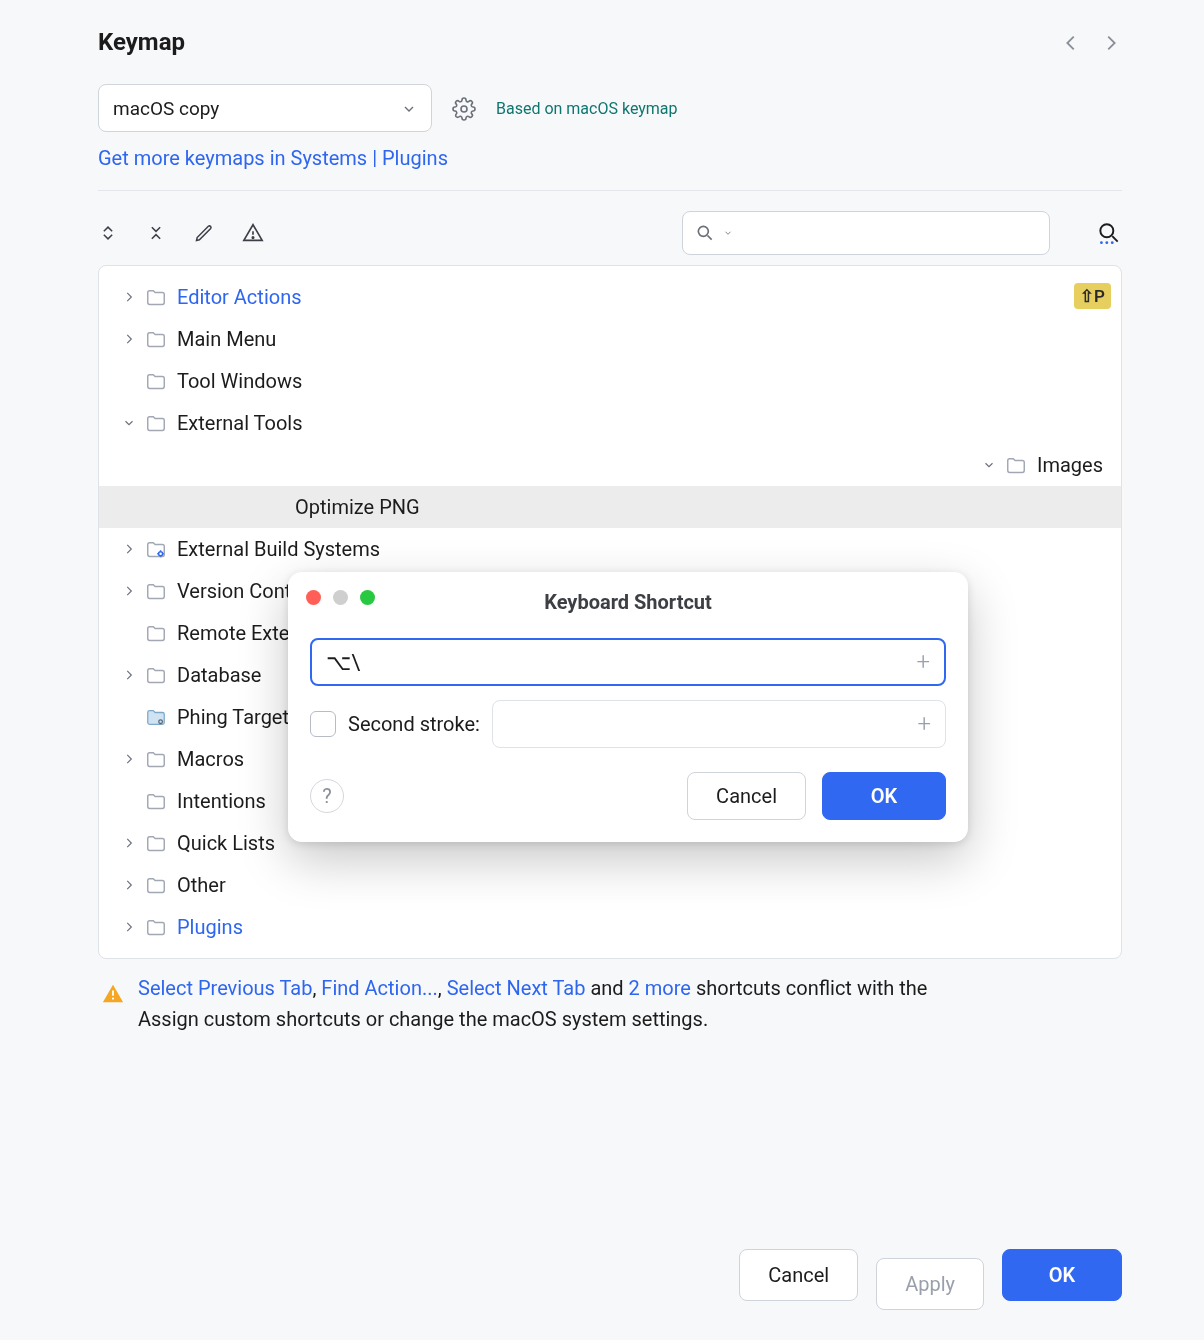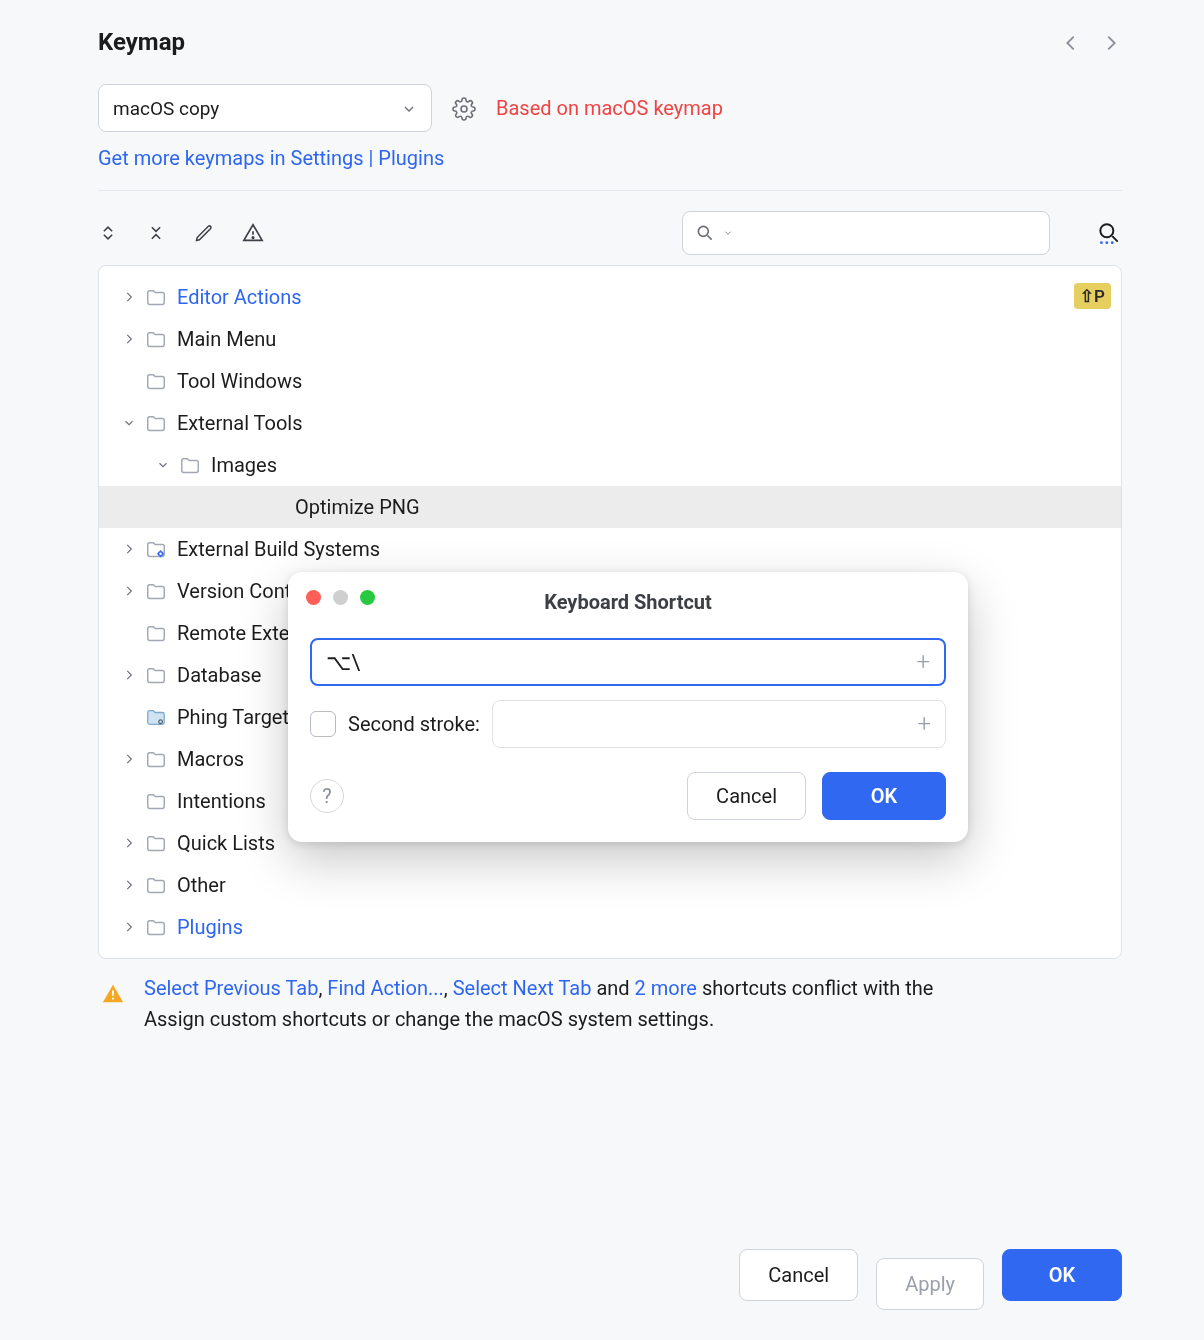--- a/index.html
+++ b/index.html
@@ -36,21 +36,21 @@
   }
   .select-box {
     display:flex; align-items:center; justify-content:space-between;
     width:334px; height:48px; padding:0 14px;
     background:#fff; border:1px solid #d0d4db; border-radius:8px;
     font-size:19px; cursor:pointer;
   }
   .chevron { color:#6b6f77; }
   .gear-icon { color:#6b6f77; }
   .based-on {
-    color:#ef4444; font-size:20px;
+    color:#0f766e; font-size:16px;
   }
   .linkline { margin-bottom:20px; font-size:20px; }
   .linkline .link { color:#2e66f0; }
   .hr { height:1px; background:#e3e6ea; margin-bottom:14px; }
 
   .toolbar {
     display:flex; align-items:center; gap:28px;
     padding: 6px 0 10px 0;
   }
   .toolbar-left { display:flex; gap:28px; align-items:center; color:#3c3f45; }
@@ -71,37 +71,37 @@
   }
   .tree-row {
     display:flex; align-items:center;
     height:42px; padding: 0 18px;
     font-size:20px;
     cursor:pointer;
     position:relative;
   }
   .tree-row.selected { background:#ececec; }
   .ind-0 { padding-left: 18px; }
-  .ind-1 { padding-left: 52px; }
+  .ind-1 { padding-left: 52px; justify-content: flex-end; }
   .ind-2 { padding-left: 136px; }
   .expander {
     width:24px; color:#6c717a; display:flex; justify-content:center;
   }
   .folder-icon { margin: 0 10px 0 4px; color:#a2a8b3; }
   .row-text.link { color:#2e66f0; }
   .shortcut-chip {
     position:absolute; right:10px; top:7px;
     background:#e6cf5f; color:#2b2b2b;
     font-size:17px; font-weight:600;
     padding:3px 6px; border-radius:4px;
     display:flex; align-items:center; gap:2px;
   }
 
   .warning-block {
-    display:flex; gap:20px; padding: 14px 4px 0 4px;
+    display:flex; gap:14px; padding: 14px 4px 0 4px;
     font-size:20px; line-height:1.55;
   }
   .warning-icon { width:22px; height:22px; flex-shrink:0; margin-top:4px; }
   .warning-text .link { color:#2e66f0; }
 
   .footer-buttons {
     position:absolute;
     bottom: 30px;
     right: 82px;
     display:flex; gap:18px;
@@ -195,21 +195,21 @@
     <span class="gear-icon">
       <svg width="24" height="24" viewBox="0 0 24 24" fill="none" stroke="currentColor" stroke-width="1.6">
         <circle cx="12" cy="12" r="3"></circle>
         <path d="M19.4 15a1.7 1.7 0 0 0 .34 1.87l.06.06a2 2 0 1 1-2.83 2.83l-.06-.06A1.7 1.7 0 0 0 15 19.4a1.7 1.7 0 0 0-1 1.56V21a2 2 0 1 1-4 0v-.09A1.7 1.7 0 0 0 9 19.4a1.7 1.7 0 0 0-1.87.34l-.06.06a2 2 0 1 1-2.83-2.83l.06-.06A1.7 1.7 0 0 0 4.6 15a1.7 1.7 0 0 0-1.56-1H3a2 2 0 1 1 0-4h.09A1.7 1.7 0 0 0 4.6 9a1.7 1.7 0 0 0-.34-1.87l-.06-.06A2 2 0 1 1 7.03 4.24l.06.06A1.7 1.7 0 0 0 9 4.6a1.7 1.7 0 0 0 1-1.56V3a2 2 0 1 1 4 0v.09c0 .68.4 1.29 1 1.56a1.7 1.7 0 0 0 1.87-.34l.06-.06a2 2 0 1 1 2.83 2.83l-.06.06A1.7 1.7 0 0 0 19.4 9c.27.6.88 1 1.56 1H21a2 2 0 1 1 0 4h-.09a1.7 1.7 0 0 0-1.51 1z"></path>
       </svg>
     </span>
     <span class="based-on">Based on macOS keymap</span>
   </div>
 
   <div class="linkline">
-    <span class="link">Get more keymaps in Settings | Plugins</span>
+    <span class="link">Get more keymaps in Systems | Plugins</span>
   </div>
 
   <div class="hr"></div>
 
   <div class="toolbar">
     <div class="toolbar-left">
       <span>
         <svg width="20" height="20" viewBox="0 0 24 24" fill="none" stroke="#3c3f45" stroke-width="1.8">
             <path d="M7 14l5 5 5-5"></path>
             <path d="M7 10l5-5 5 5"></path>

